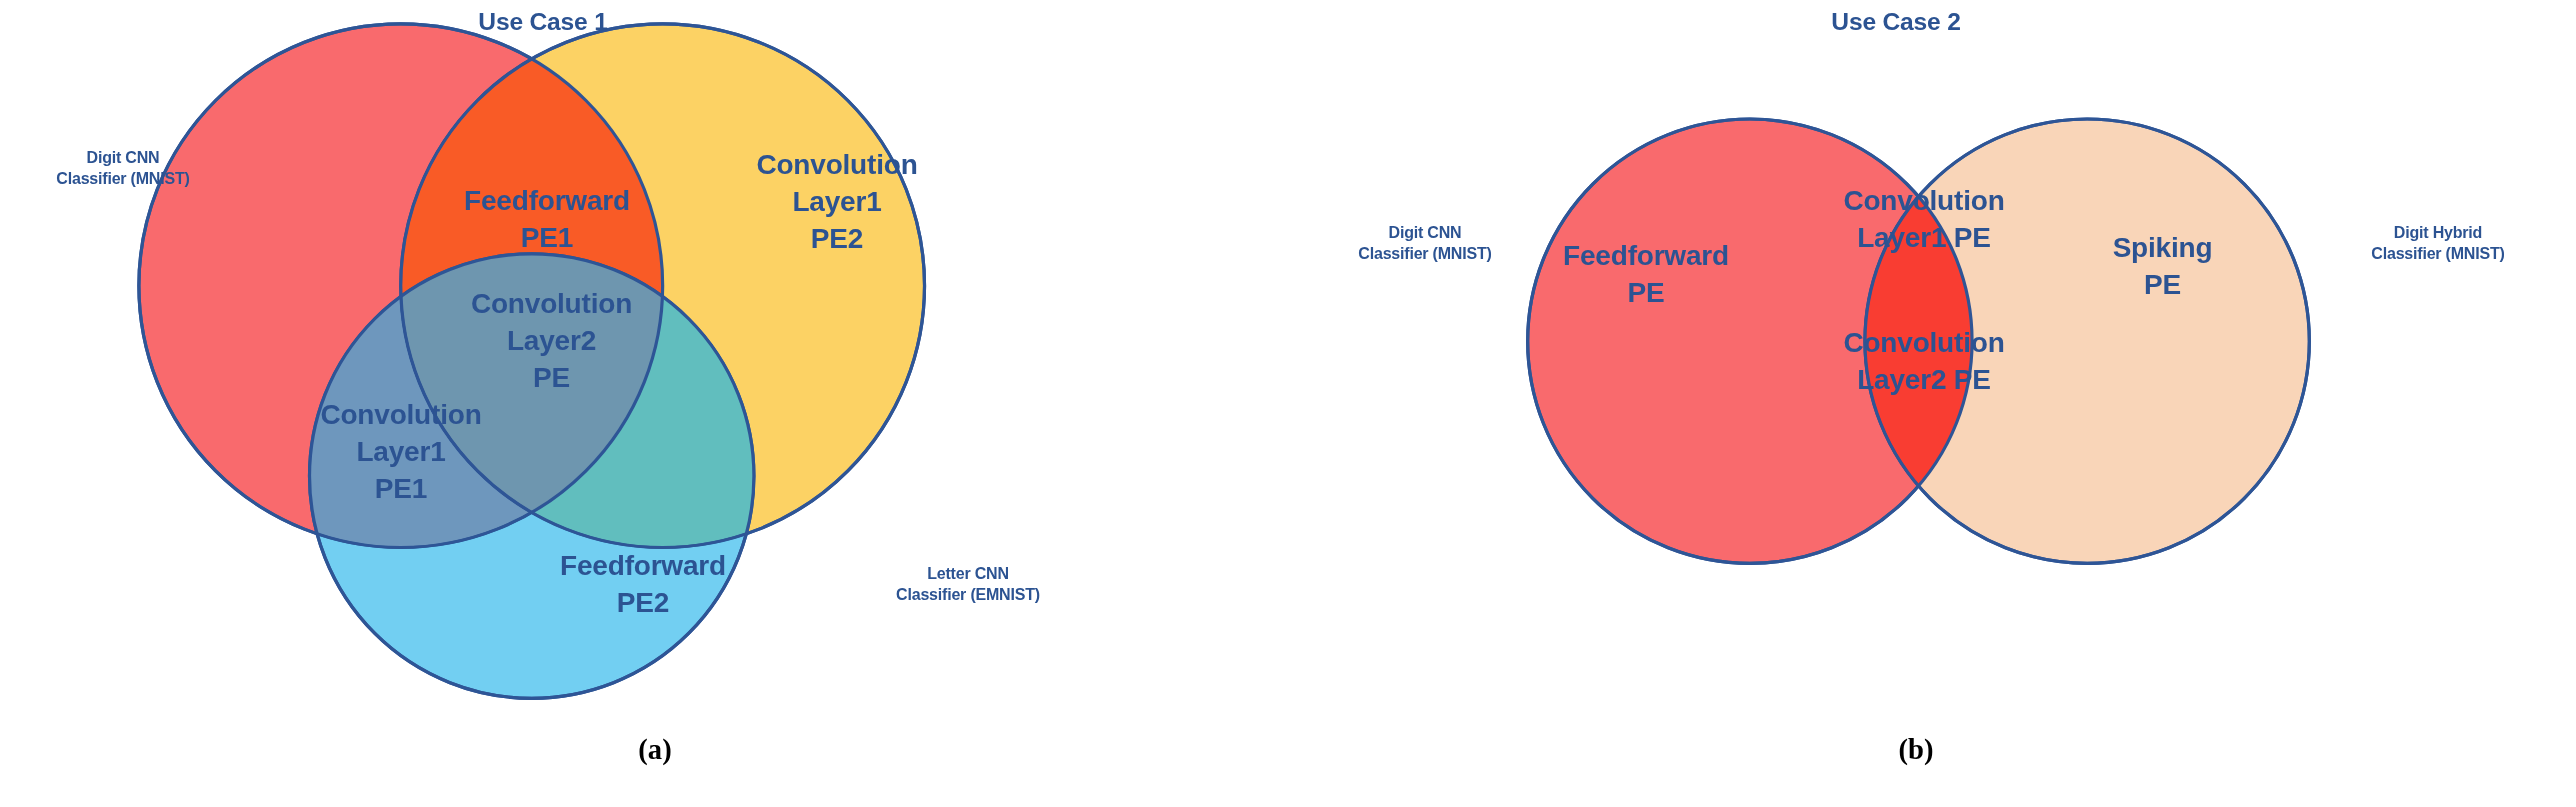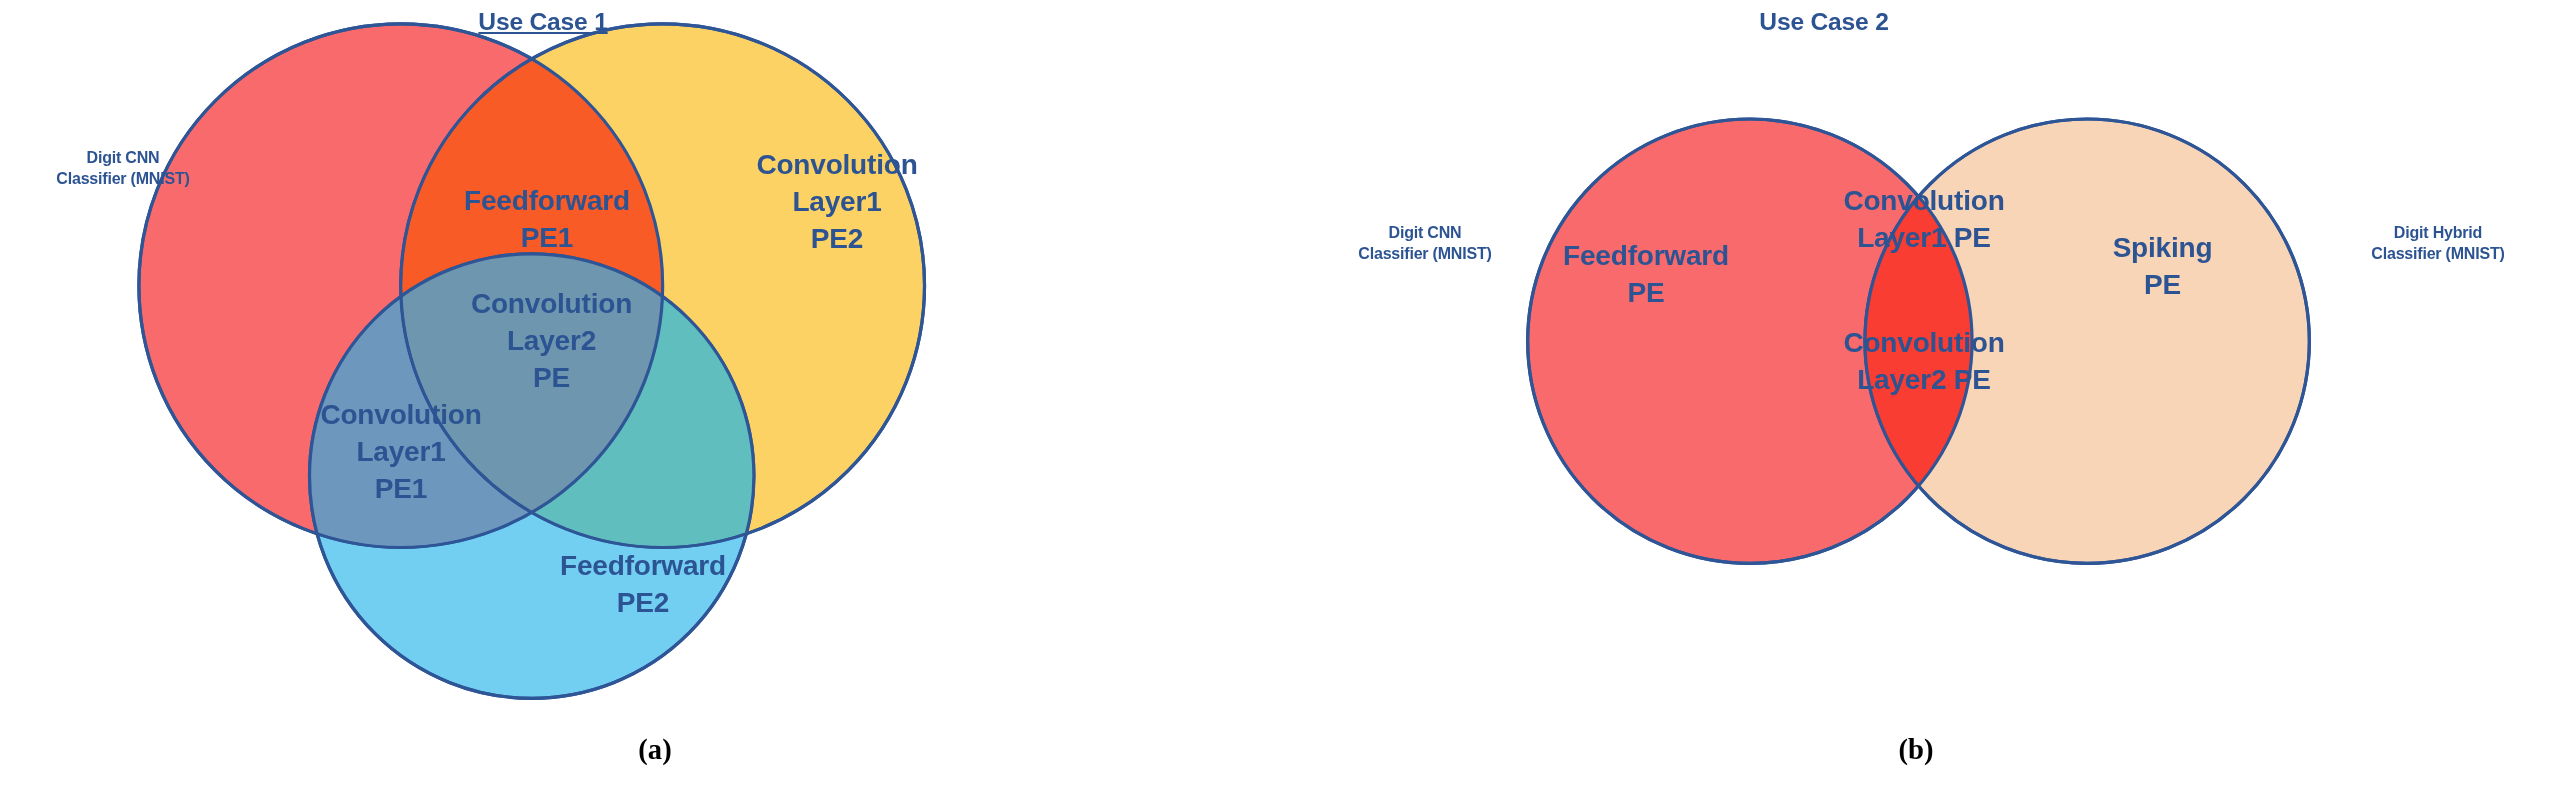--- a/index.html
+++ b/index.html
@@ -101,26 +101,28 @@
 
     <circle cx="2205" cy="430" r="280" fill="#f96a6d" stroke="#2e5596" stroke-width="4"></circle>
     <circle cx="2630" cy="430" r="280" fill="#f9d5b8" stroke="#2e5596" stroke-width="4"></circle>
     <g clip-path="url(#clipB1)">
       <circle cx="2630" cy="430" r="280" fill="#f93d32" stroke="#a62f46" stroke-width="3"></circle>
     </g>
     <circle cx="2205" cy="430" r="280" fill="none" stroke="#2e5596" stroke-width="4"></circle>
     <circle cx="2630" cy="430" r="280" fill="none" stroke="#2e5596" stroke-width="4"></circle>
   </svg>
 
-  <div class="lbl lbl-title" style="left:444px; top:6.3px; width:198px;text-decoration:underline;">Use Case 1</div>
+  <div class="lbl lbl-title" style="left:444px; top:6.3px; width:198px;">Use Case 1</div>
 
   <div class="lbl lbl-outer" style="left:8px; top:147px; width:230px;">Digit CNN
 Classifier (MNIST)</div>
 
 
+  <div class="lbl lbl-outer" style="left:837px; top:563px; width:262px;">Letter CNN
+Classifier (EMNIST)</div>
 
   <div class="lbl lbl-region" style="left:742px; top:147px; width:190px;">Convolution
 Layer1
 PE2</div>
 
   <div class="lbl lbl-region" style="left:540px; top:548px; width:206px;">Feedforward
 PE2</div>
 
   <div class="lbl lbl-region" style="left:448px; top:183px; width:198px;">Feedforward
 PE1</div>
@@ -128,21 +130,21 @@
   <div class="lbl lbl-region" style="left:302px; top:397px; width:198px;">Convolution
 Layer1
 PE1</div>
 
   <div class="lbl lbl-region" style="left:460px; top:286px; width:183px;">Convolution
 Layer2
 PE</div>
 
   <div class="caption" style="left:556px; top:734px; width:198px;">(a)</div>
 
-  <div class="lbl lbl-title" style="left:1725px; top:6.3px; width:198px;">Use Case 2</div>
+  <div class="lbl lbl-title" style="left:1797px; top:6.3px; width:198px;">Use Case 2</div>
 
   <div class="lbl lbl-outer" style="left:1298px; top:222px; width:254px;">Digit CNN
 Classifier (MNIST)</div>
 
   <div class="lbl lbl-outer" style="left:2305px; top:222px; width:266px;">Digit Hybrid
 Classifier (MNIST)</div>
 
   <div class="lbl lbl-region" style="left:1551px; top:238px; width:190px;">Feedforward
 PE</div>
 

